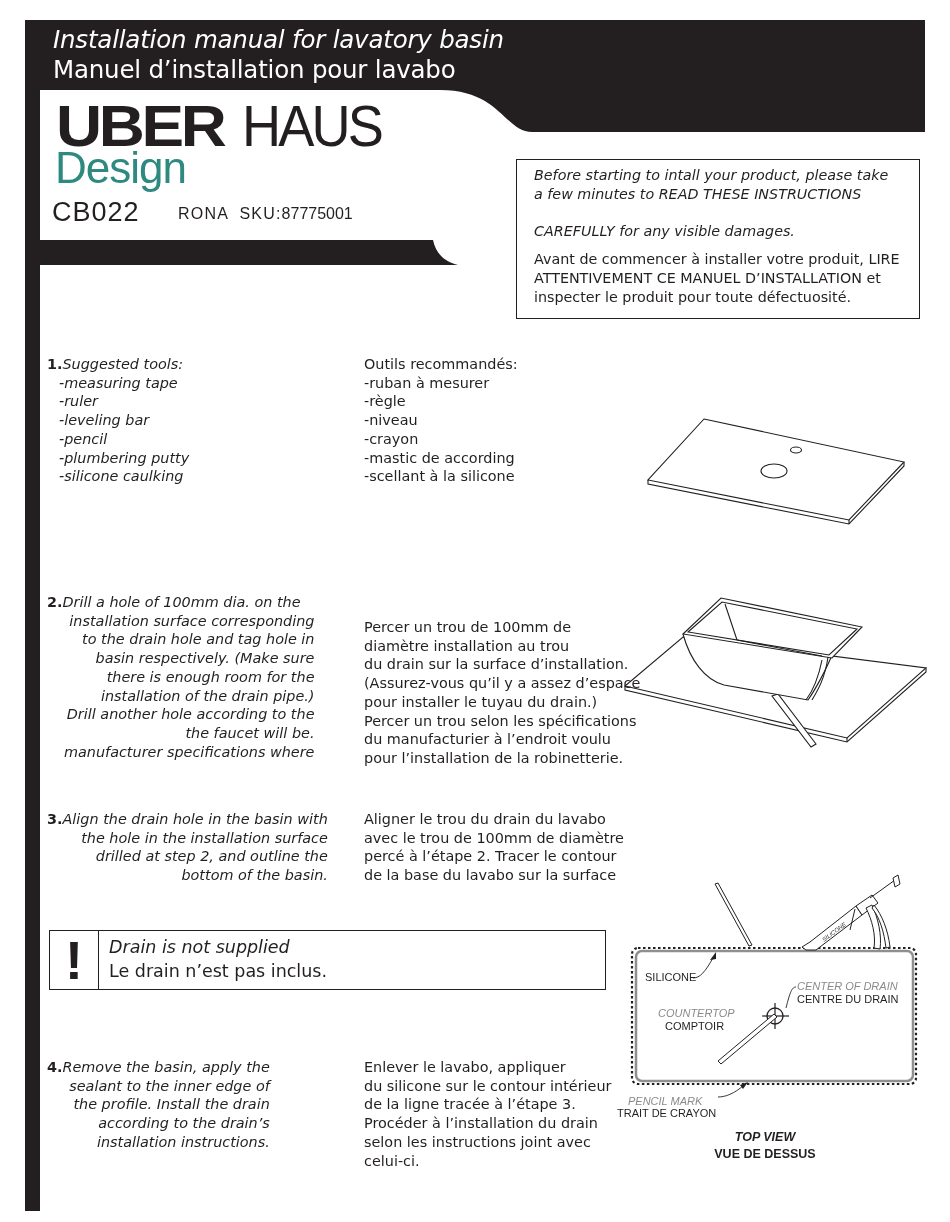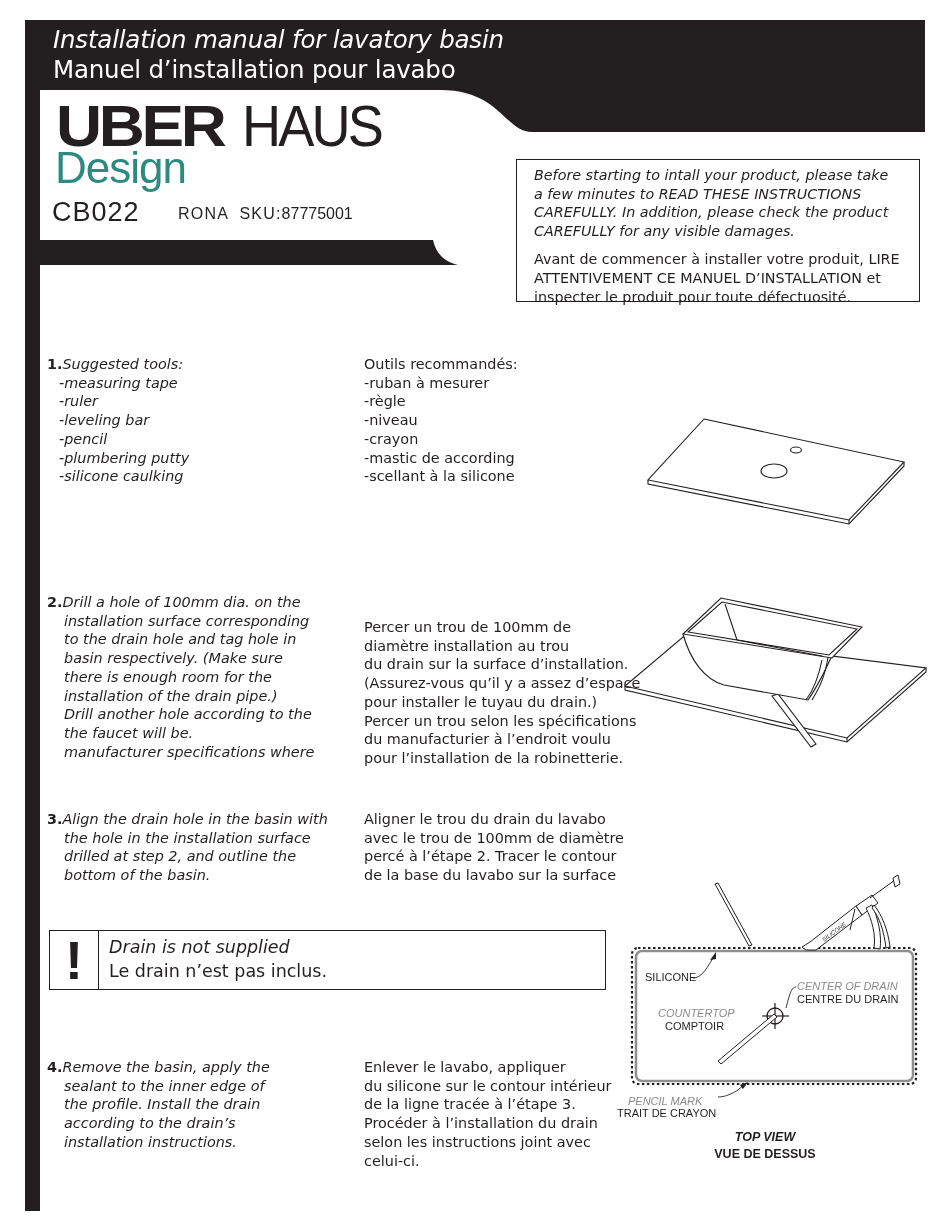--- a/index.html
+++ b/index.html
@@ -8,28 +8,28 @@
   .abs { position:absolute; }
   .shape { position:absolute; left:0; top:0; }
   .title-line { position:absolute; left:53px; color:#ffffff; font-size:24.5px; line-height:30px; white-space:nowrap; letter-spacing:-0.2px; }
   .title-line.it { font-style:italic; }
   .logo-uber { position:absolute; left:56px; top:96px; font-family:"Liberation Sans", sans-serif; font-weight:bold; font-size:57px; line-height:60px; letter-spacing:-3px; color:#231f20; transform:scaleX(1.12); transform-origin:left top; }
   .logo-haus { position:absolute; left:242px; top:96px; font-family:"Liberation Sans", sans-serif; font-weight:normal; font-size:57px; line-height:60px; letter-spacing:-3px; color:#231f20; transform:scaleX(0.95); transform-origin:left top; }
   .logo-design { position:absolute; left:55px; top:143px; font-family:"Liberation Sans", sans-serif; font-size:44px; line-height:50px; letter-spacing:-1px; }
   .model { position:absolute; left:52px; top:196px; font-family:"Liberation Sans", sans-serif; font-size:27px; line-height:32px; letter-spacing:1px; }
   .sku { position:absolute; left:178px; top:204px; font-family:"Liberation Sans", sans-serif; font-size:16px; line-height:20px; letter-spacing:1.2px; white-space:nowrap; }
   .sku .num { letter-spacing:0; }
-  .intro-box { position:absolute; left:516px; top:159px; width:404px; height:143px; border:1.5px solid #231f20; box-sizing:border-box; padding:6px 10px 0 17px; font-size:14.3px; line-height:18.6px; }
+  .intro-box { position:absolute; left:516px; top:159px; width:404px; height:160px; border:1.5px solid #231f20; box-sizing:border-box; padding:6px 10px 0 17px; font-size:14.3px; line-height:18.6px; }
   .intro-box p { margin:0; }
   .intro-box p.en { font-style:italic; margin-bottom:10px; }
   .col-en { position:absolute; left:47px; font-size:14.4px; line-height:18.7px; }
   .col-fr { position:absolute; left:364px; font-size:14.4px; line-height:18.7px; }
   .step-num { font-weight:bold; font-style:normal; }
   .it { font-style:italic; }
-  .indent { padding-left:17px; }
+  .indent { padding-left:17px;text-align:right; }
   .line { white-space:nowrap; }
   .warn-box { position:absolute; left:49px; top:930px; width:557px; height:60px; border:1.5px solid #231f20; box-sizing:border-box; display:flex; }
   .warn-icon { width:48px; border-right:1.5px solid #231f20; display:flex; align-items:center; justify-content:center; font-family:"Liberation Sans", sans-serif; font-weight:bold; font-size:54px; line-height:54px; }
   .warn-text { padding:5px 0 0 10px; font-size:17.5px; line-height:23.5px; }
   .lbl { position:absolute; font-family:"Liberation Sans", sans-serif; white-space:nowrap; }
   .lbl-gray { color:#8a8a8a; font-style:italic; font-size:11px; }
   .lbl-dark { color:#231f20; font-size:11px; }
   .caption { position:absolute; font-family:"Liberation Sans", sans-serif; font-weight:bold; font-size:12.5px; text-align:center; line-height:17px; }
 </style>
 </head>
@@ -50,21 +50,21 @@
   <span class="logo-haus">HAUS</span>
   <span class="logo-design" style="color:#2e8a80;">Design</span>
 </div>
 <div class="model">CB022</div>
 <div class="sku"><span style="white-space:pre;">RONA  SKU:</span><span class="num">87775001</span></div>
 
 <div class="intro-box">
   <p class="en">
     <span class="line">Before starting to intall your product, please take</span><br>
     <span class="line">a few minutes to READ THESE INSTRUCTIONS</span><br>
-    <span class="line">CAREFULLY. In addition, please check the product</span><br>
+    <br>
     <span class="line">CAREFULLY for any visible damages.</span>
   </p>
   <p>
     <span class="line">Avant de commencer à installer votre produit, LIRE</span><br>
     <span class="line">ATTENTIVEMENT CE MANUEL D’INSTALLATION et</span><br>
     <span class="line">inspecter le produit pour toute défectuosité.</span>
   </p>
 </div>
 
 <div class="col-en" style="top:355px;">

